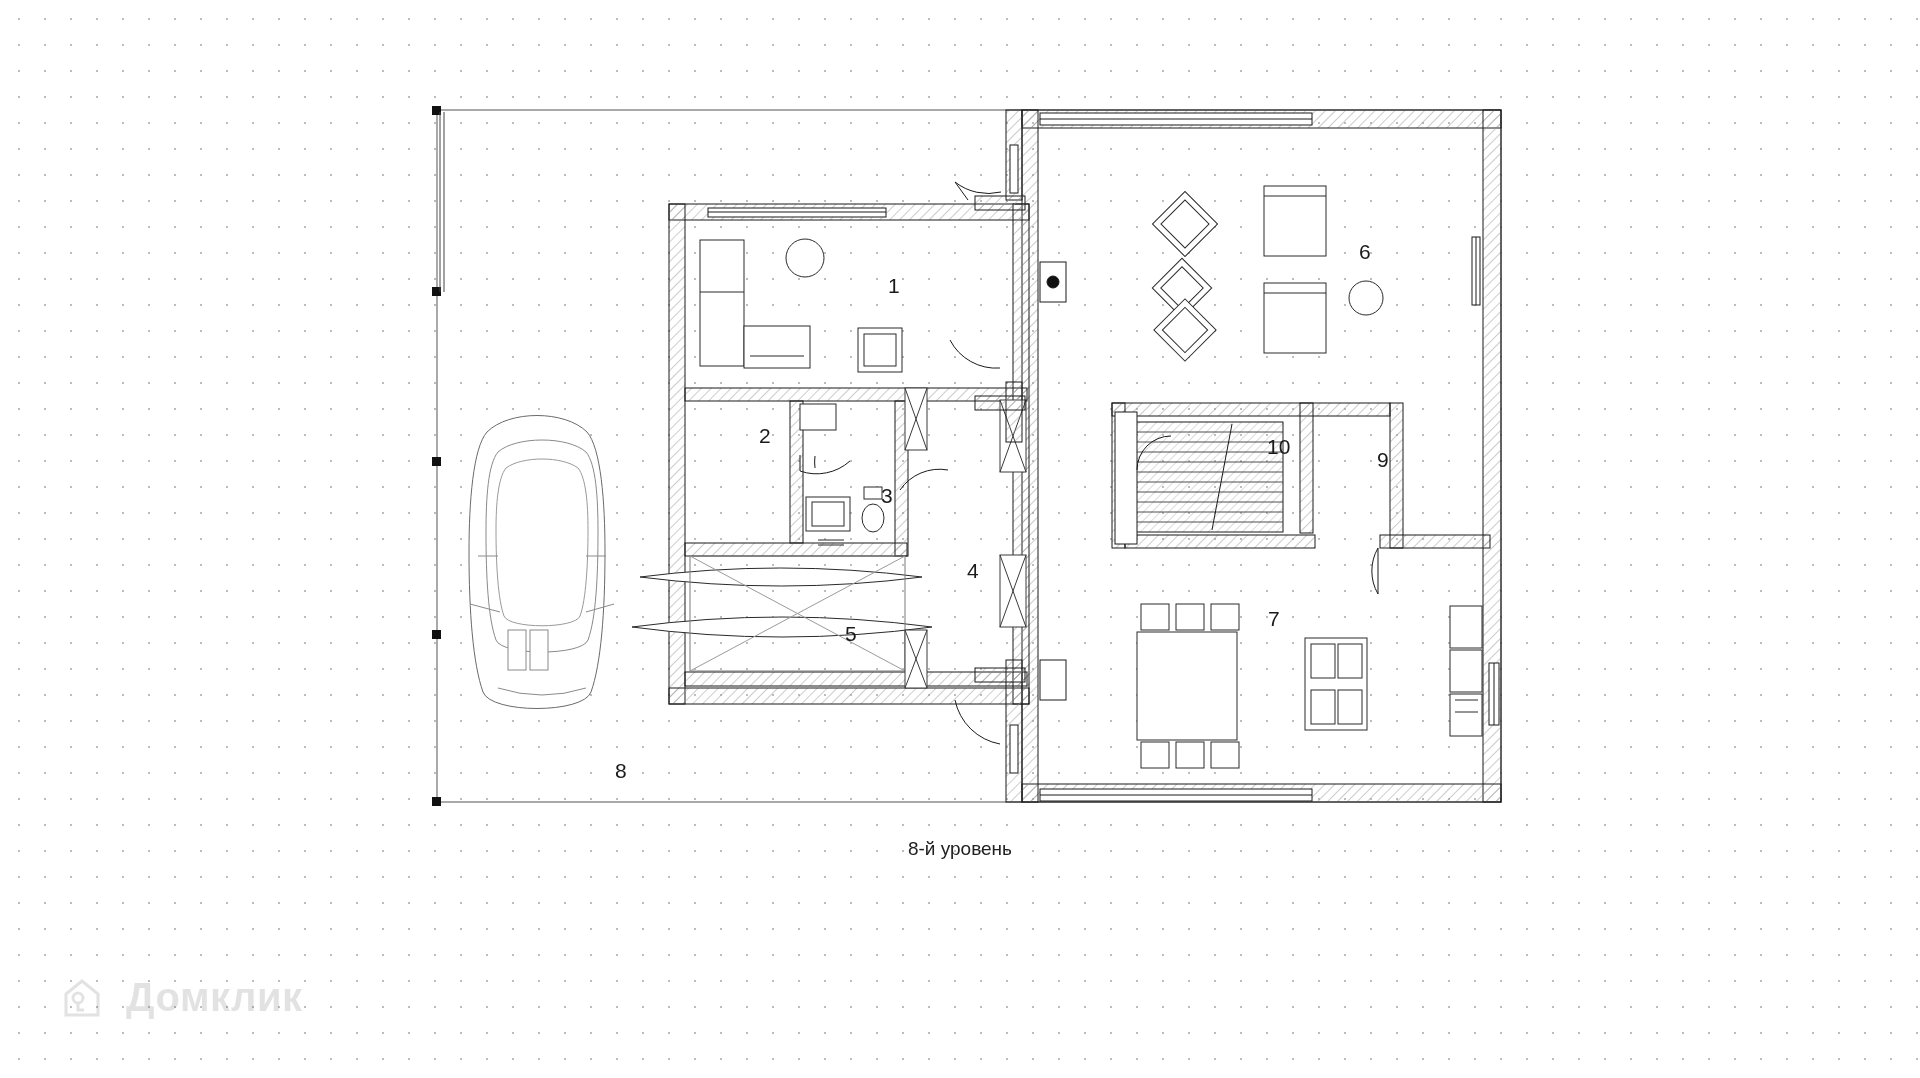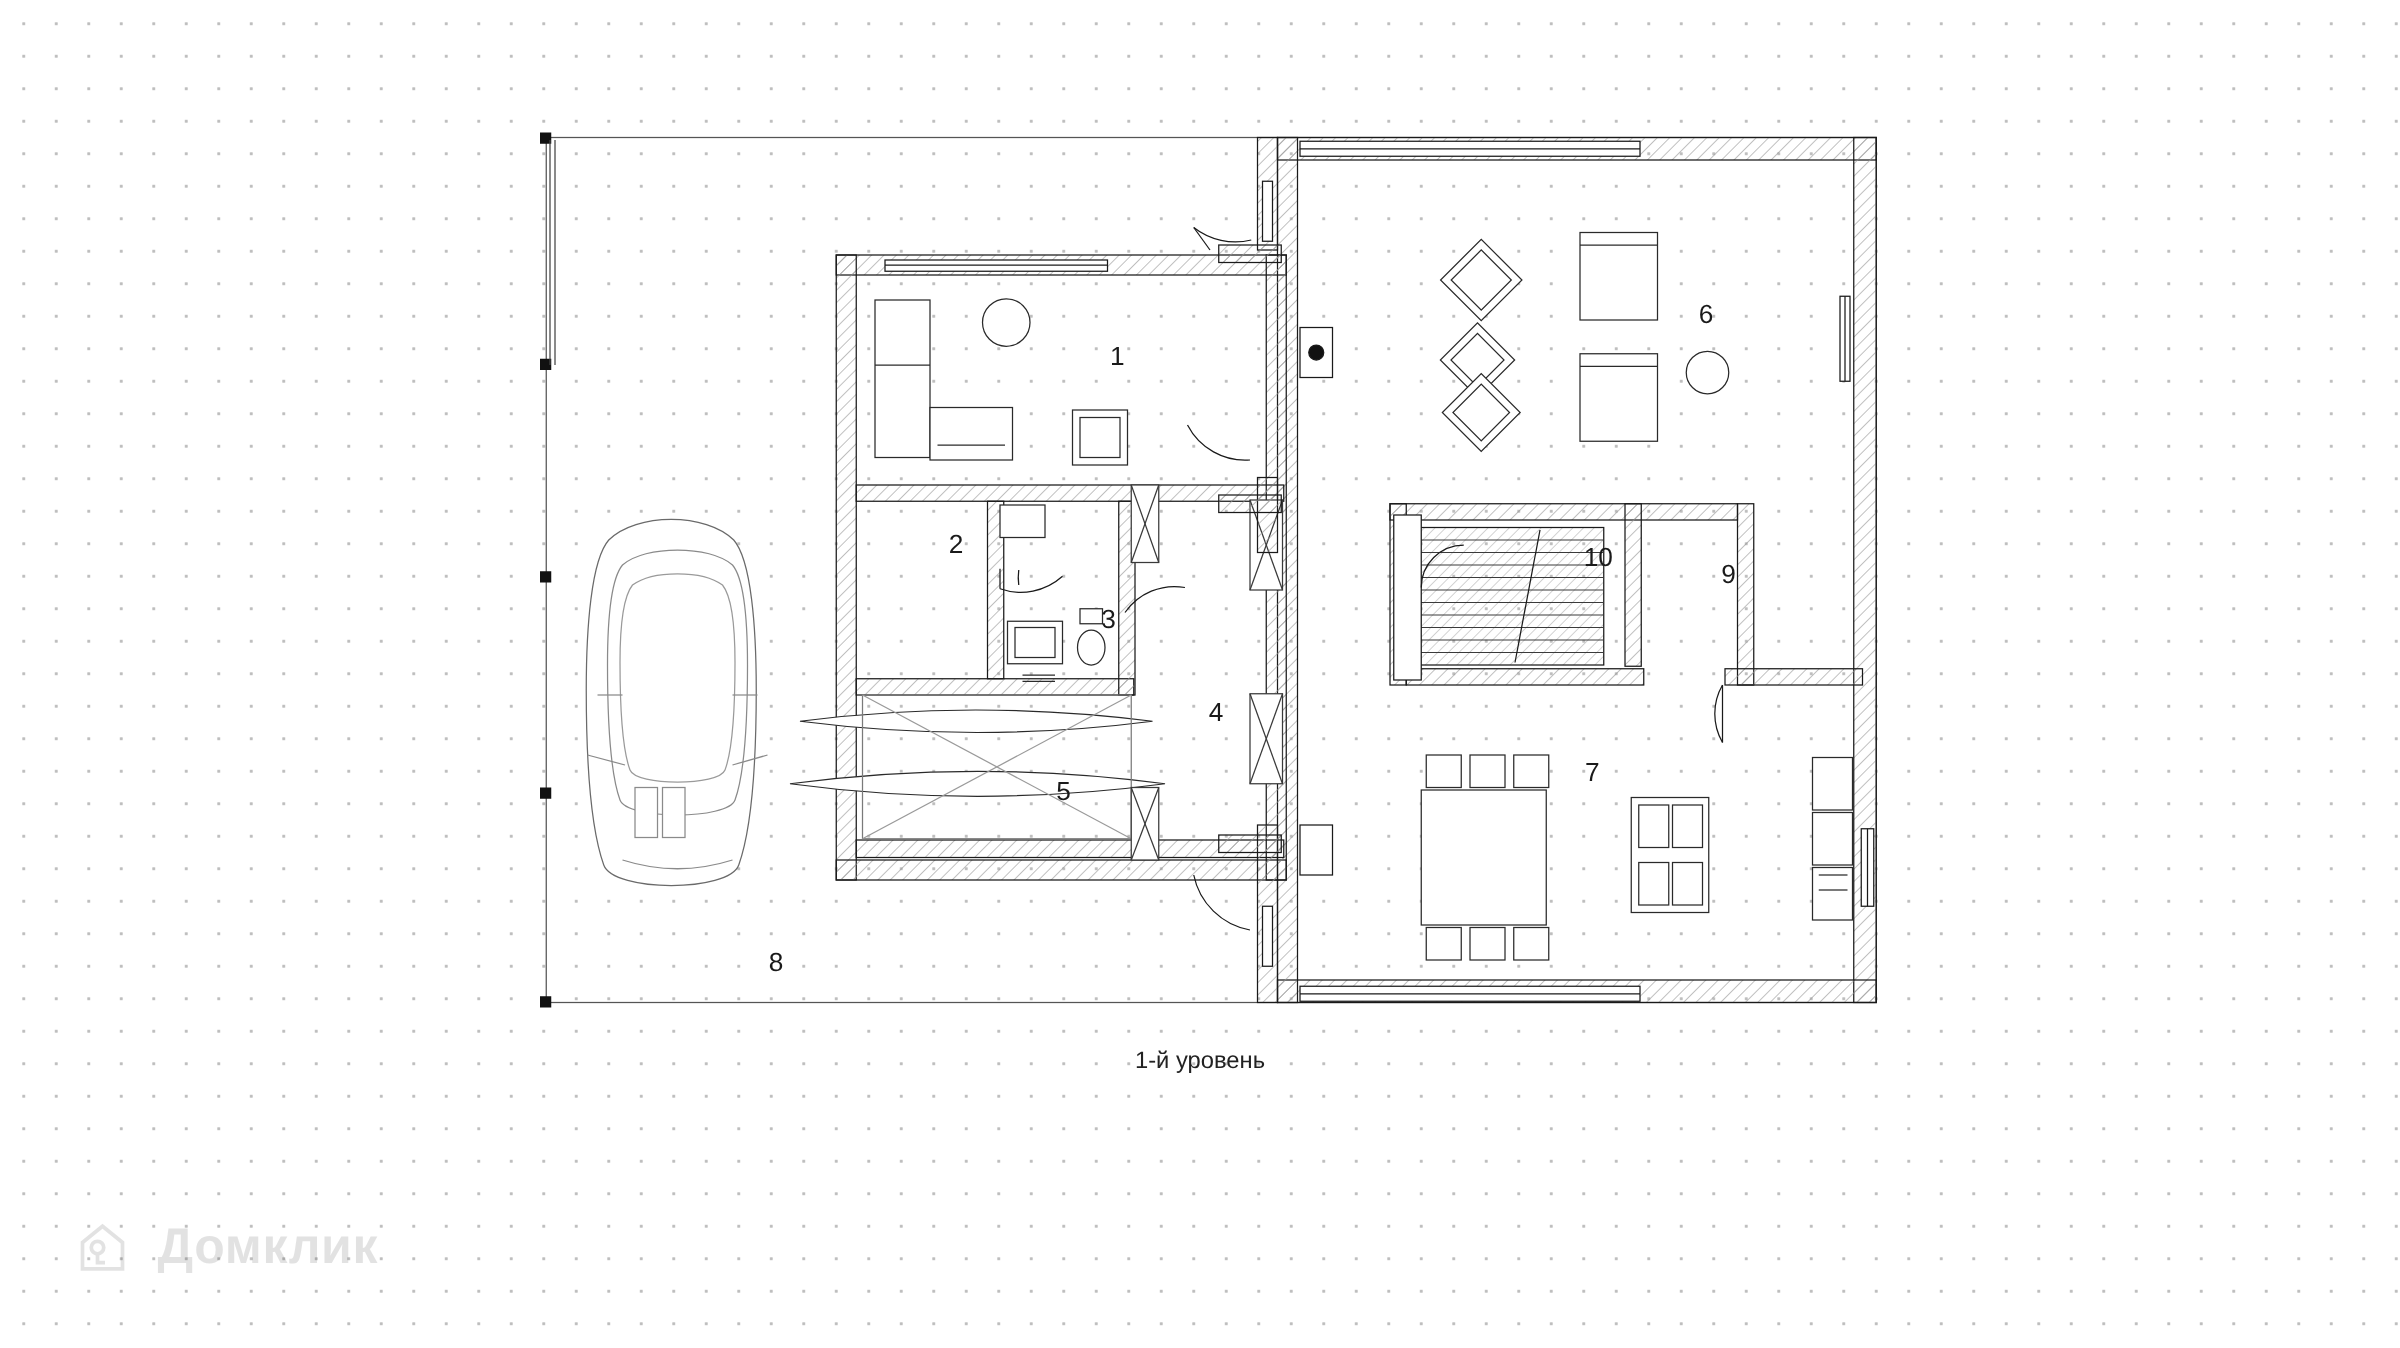--- a/index.html
+++ b/index.html
@@ -340,21 +340,21 @@
 <div class="room-label" style="left:759px; top:425px;">2</div>
 <div class="room-label" style="left:881px; top:485px;">3</div>
 <div class="room-label" style="left:967px; top:560px;">4</div>
 <div class="room-label" style="left:845px; top:623px;">5</div>
 <div class="room-label" style="left:1359px; top:241px;">6</div>
 <div class="room-label" style="left:1268px; top:608px;">7</div>
 <div class="room-label" style="left:615px; top:760px;">8</div>
 <div class="room-label" style="left:1377px; top:449px;">9</div>
 <div class="room-label" style="left:1267px; top:436px;">10</div>
 
-<div id="plan-caption">1-й уровень</div>
+<div id="plan-caption">8-й уровень</div>
 
 <div id="watermark">
   <svg width="44" height="44" viewBox="0 0 44 44">
     <path d="M6 18 L22 5 L38 18 L38 39 L6 39 Z" fill="none" stroke="#2b2b2b" stroke-width="3"></path>
     <circle cx="18" cy="22" r="5" fill="none" stroke="#2b2b2b" stroke-width="3"></circle>
     <path d="M18 27 L18 34 L24 34" fill="none" stroke="#2b2b2b" stroke-width="3"></path>
   </svg>
   <span class="wm-text">Домклик</span>
 </div>
 

